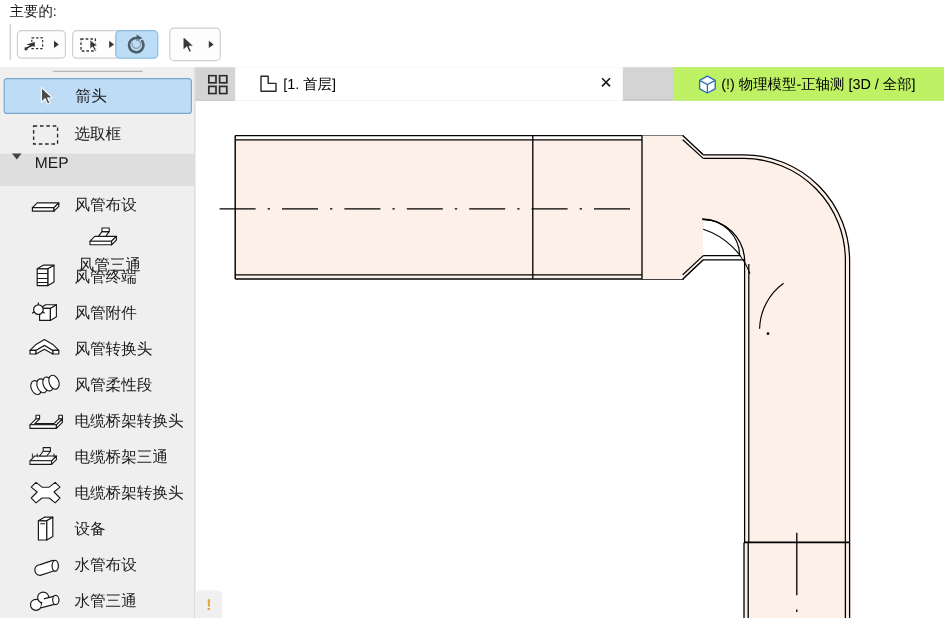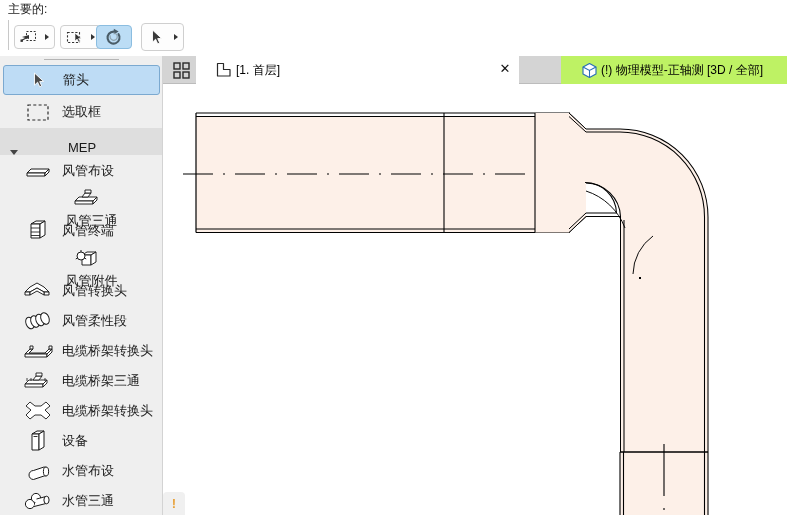--- a/index.html
+++ b/index.html
@@ -102,26 +102,25 @@
     background: #bedcf5;
     border: 1px solid #7ba9d0;
     border-radius: 3px;
   }
   .sb-group-header {
     position: absolute;
     left: 0;
     width: 162px;
     height: 27px;
     display: flex;
-    align-items: flex-end;
+    align-items: flex-start;
     padding-left: 6px;
     background: #dedede;
     font-size: 13px;
     color: #1a1a1a;
-    gap: 39px;
   }
   .sb-tri {
     width: 0; height: 0;
     border-top: 5px solid #444;
     border-left: 4.5px solid transparent;
     border-right: 4.5px solid transparent;
     margin-right: 11px;
     margin-left: 4px;
   }
   .sb-ico {
@@ -325,21 +324,21 @@
             <path d="M5 4 L10 1 L19 1 L14 4 Z"></path>
             <path d="M5 4 L5 18 L14 18 L14 4 Z"></path>
             <path d="M14 4 L19 1 L19 15 L14 18 Z"></path>
           </g>
           <path d="M5 8 L14 8 M5 12 L14 12 M5 15.5 L14 15.5" stroke="#1a1a1a" stroke-width="0.85" fill="none"></path>
         </svg>
       </span>
       <span class="sb-txt">风管终端</span>
     </div>
 
-    <div class="sb-item" style="top:190px;flex-direction:column;">
+    <div class="sb-item" style="top:190px;">
       <span class="sb-ico">
         <svg width="28" height="22" viewBox="0 0 28 22">
           <g fill="#ffffff" stroke="#1a1a1a" stroke-width="0.95" stroke-linejoin="round">
             <path d="M9 7 L14 4 L23 4 L18 7 Z"></path>
             <path d="M9 7 L9 17 L18 17 L18 7 Z"></path>
             <path d="M18 7 L23 4 L23 14 L18 17 Z"></path>
           </g>
           <circle cx="8" cy="8" r="4" fill="#ffffff" stroke="#1a1a1a" stroke-width="1"></circle>
           <path d="M8 4 L8 2 M4.6 9.9 L2.8 11 M11.4 9.9 L13.2 11" stroke="#1a1a1a" stroke-width="1"></path>
         </svg>

